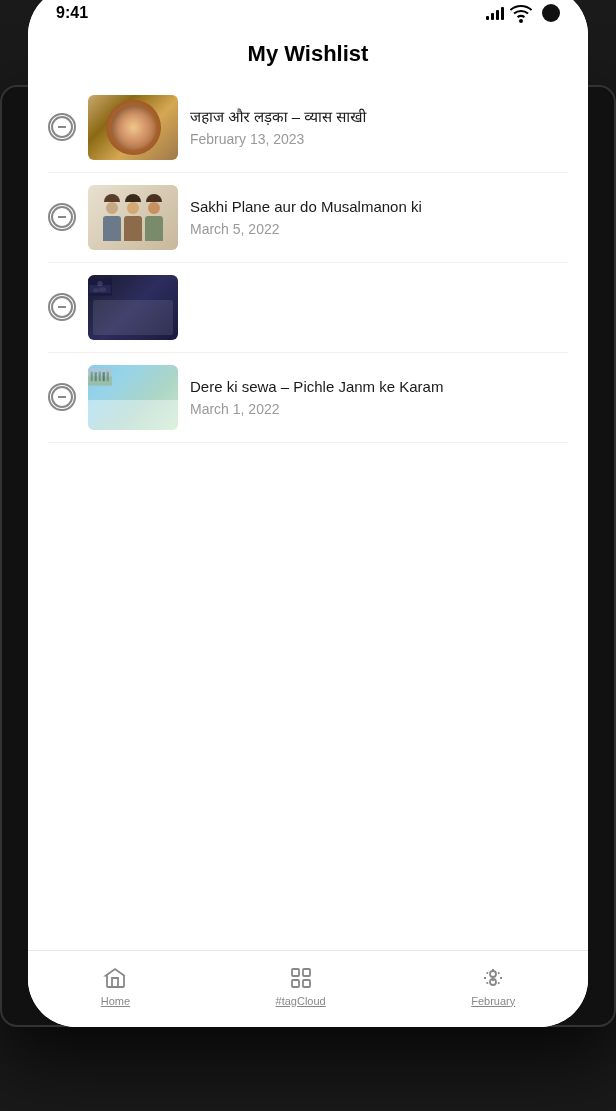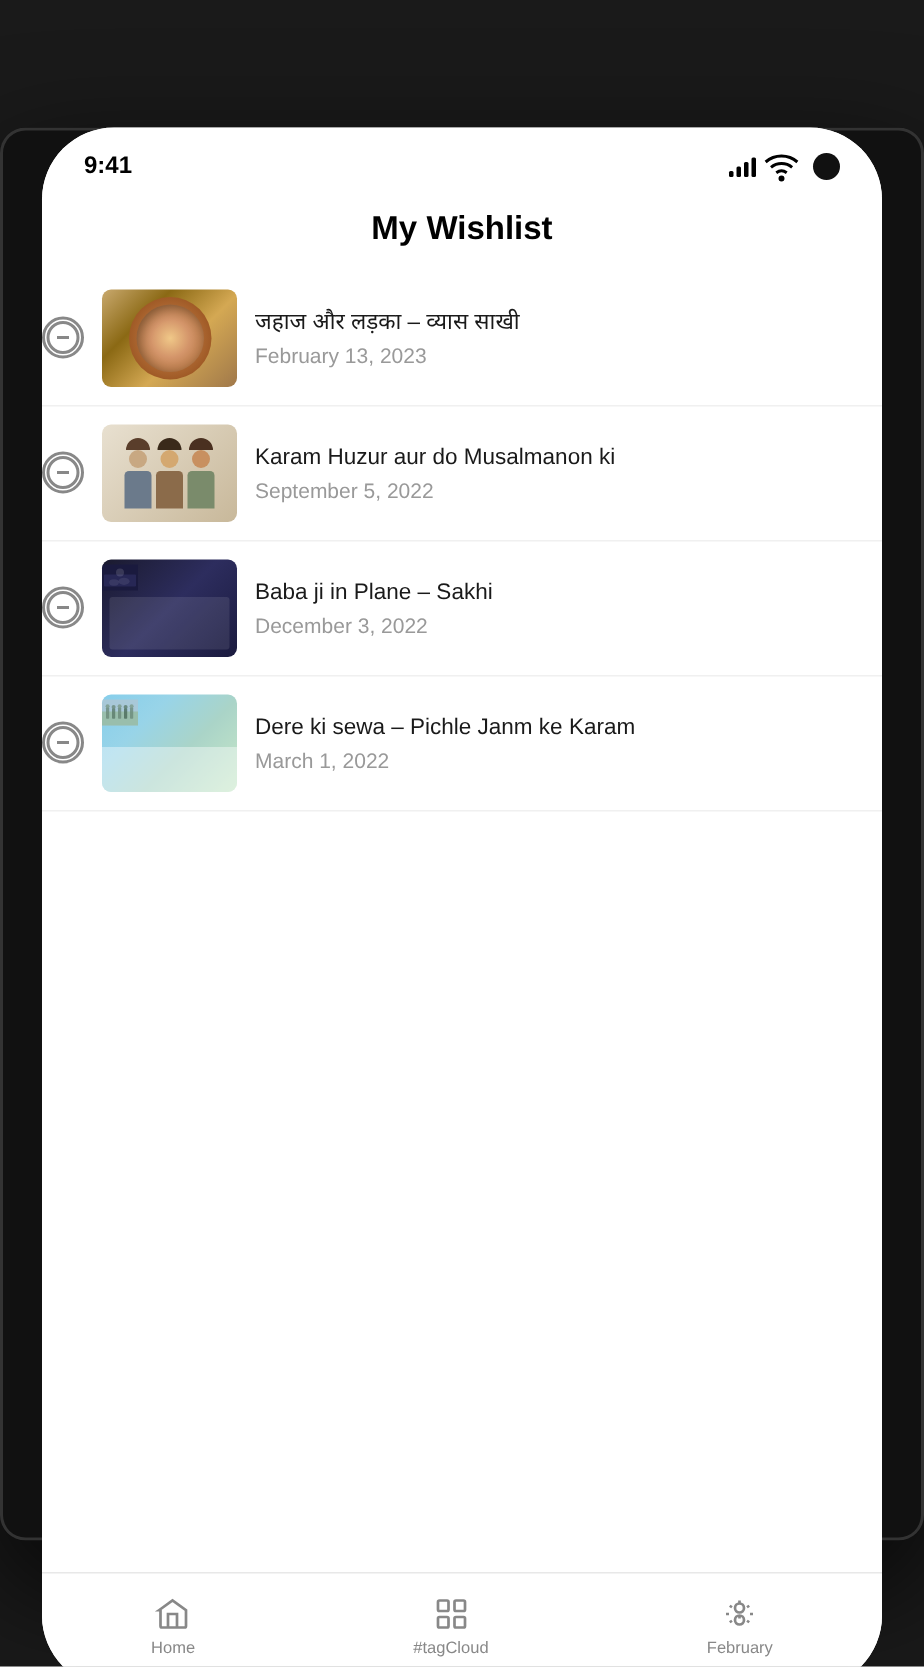--- a/index.html
+++ b/index.html
@@ -14,21 +14,21 @@
     }
 
     .phone-outer {
       width: 616px;
       height: 942px;
       background: #111;
       border-radius: 17px;
       position: relative;
       display: flex;
       justify-content: center;
-      align-items: flex-start;
+      align-items: flex-end;
       box-shadow: 0 30px 80px rgba(0,0,0,0.8), inset 0 0 0 2px #333;
     }
 
     .phone-inner {
       width: 560px;
       height: 1040px;
       background: #fff;
       border-radius: 48px;
       overflow: hidden;
       position: relative;
@@ -90,21 +90,21 @@
     .page-title {
       font-size: 22px;
       font-weight: 600;
       color: #000;
     }
 
     
     .content-area {
       flex: 1;
       overflow-y: auto;
-      padding: 0 0;
+      padding: 0 20px;
       background: #fff;
     }
 
     
     .wishlist-item {
       display: flex;
       align-items: center;
       padding: 12px 0;
       border-bottom: 1px solid #f0f0f0;
       gap: 12px;
@@ -287,20 +287,21 @@
       width: 26px;
       height: 26px;
       display: flex;
       align-items: center;
       justify-content: center;
     }
 
     .nav-label {
       font-size: 11px;
       color: #888;
+      text-decoration: underline;
     }
 
     .nav-item.active .nav-label {
       color: #e53935;
     }
 
     .nav-active-bar {
       position: absolute;
       bottom: -10px;
       left: 50%;
@@ -382,45 +383,41 @@
               <div class="person-body" style="background:#8b6b4a;width:18px;height:25px;"></div>
             </div>
             <div class="person-figure">
               <div class="person-turban" style="background:#4a3020;"></div>
               <div class="person-head" style="background:#c89060;"></div>
               <div class="person-body" style="background:#7a8b6b;width:18px;height:25px;"></div>
             </div>
           </div>
         </div>
         <div class="item-info">
-          <div class="item-title">Karam Huzur aur do Musalmanon ki</div>
-          <div class="item-date">September 5, 2022</div>
+          <div class="item-title">Sakhi Plane aur do Musalmanon ki</div>
+          <div class="item-date">March 5, 2022</div>
         </div>
       </div>
 
       <div class="wishlist-item">
         <button class="remove-btn">
           <svg viewBox="0 0 24 24" width="18" height="18" fill="none" stroke="#888" stroke-width="2">
             <circle cx="12" cy="12" r="10"></circle>
             <line x1="8" y1="12" x2="16" y2="12"></line>
           </svg>
         </button>
         <div class="item-thumbnail thumb-3">
           <svg viewBox="0 0 90 65" width="90" height="65" style="position:absolute;">
             <rect width="90" height="65" fill="#1a1a3e"></rect>
             <rect x="5" y="25" width="80" height="30" rx="2" fill="#2d2d60" opacity="0.7"></rect>
             <circle cx="45" cy="20" r="10" fill="#ffffff22"></circle>
 
             <ellipse cx="30" cy="45" rx="12" ry="8" fill="#ffffff15"></ellipse>
             <ellipse cx="55" cy="42" rx="14" ry="9" fill="#ffffff15"></ellipse>
           </svg>
-        </div>
-        <div class="item-info">
-          <div class="item-title">Baba ji in Plane – Sakhi</div>
-          <div class="item-date">December 3, 2022</div>
         </div>
       </div>
 
       <div class="wishlist-item">
         <button class="remove-btn">
           <svg viewBox="0 0 24 24" width="18" height="18" fill="none" stroke="#888" stroke-width="2">
             <circle cx="12" cy="12" r="10"></circle>
             <line x1="8" y1="12" x2="16" y2="12"></line>
           </svg>
         </button>

